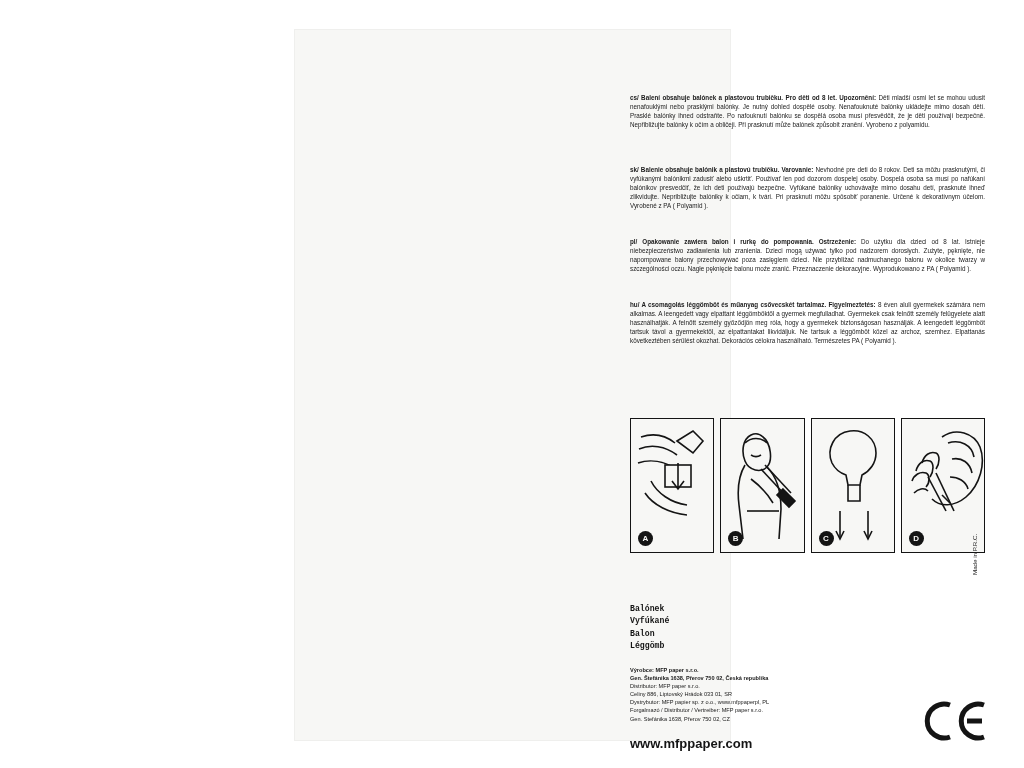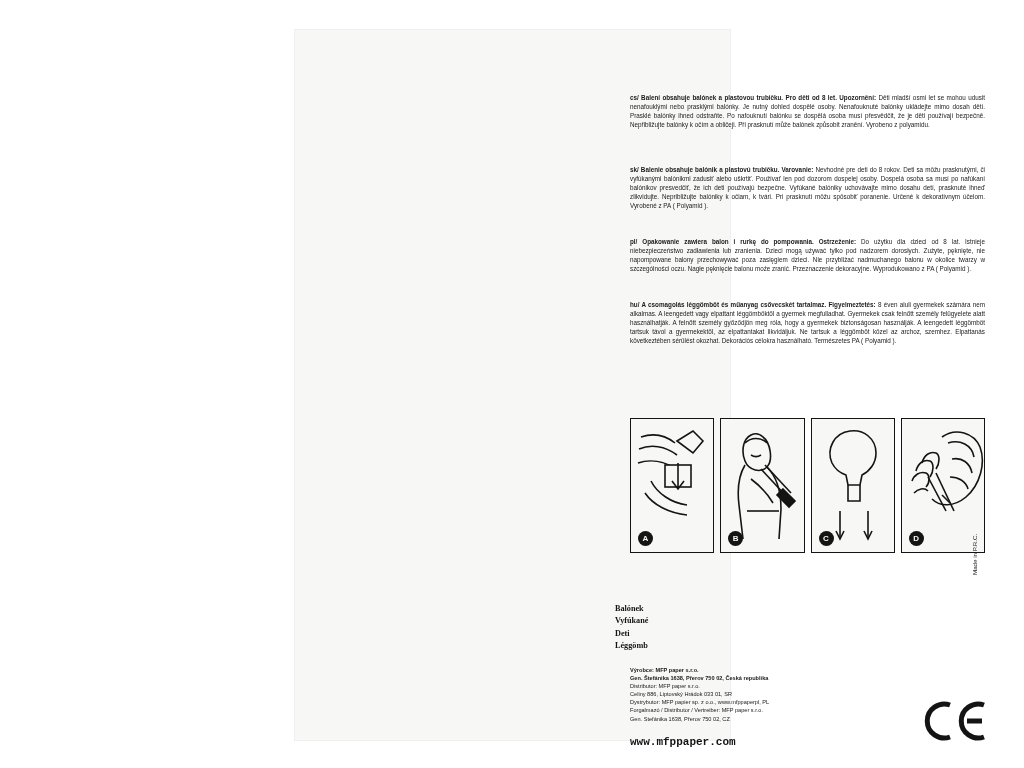--- a/index.html
+++ b/index.html
@@ -75,49 +75,49 @@
     font-size: 8px;
     font-weight: bold;
     line-height: 15px;
     text-align: center;
     font-family: "Liberation Sans", sans-serif;
   }
 
   
   #names {
     position: absolute;
-    left: 320px;
+    left: 335px;
     top: 573px;
     color: #141414;
     font-size: 8.2px;
     font-weight: bold;
     line-height: 12.3px;
-    font-family: Liberation Serif, serif;
+    font-family: Liberation Mono, monospace;
   }
 
   
   #manufacturer {
     position: absolute;
     left: 335px;
     top: 636px;
     width: 300px;
     color: #1a1a1a;
     font-size: 5.6px;
     line-height: 8.1px;
     font-family: "Liberation Sans", sans-serif;
   }
   #manufacturer .b { font-weight: bold; }
   #website {
     position: absolute;
     left: 335px;
     top: 706px;
     color: #141414;
-    font-size: 11px;
-    font-weight: bold;
-    font-family: Liberation Mono, monospace;
+    font-size: 13px;
+    font-weight: bold;
+    font-family: Liberation Sans, sans-serif;
   }
   
   #ce-mark {
     position: absolute;
     left: 627px;
     top: 668px;
     width: 66px;
     height: 46px;
   }
   
@@ -216,21 +216,21 @@
           <path d="M40 76 L48 84"></path>
         </svg>
         <div class="panel-badge">D</div>
       </div>
 
     </div>
 
     <div id="names">
       <div>Balónek</div>
       <div>Vyfúkané</div>
-      <div>Deti</div>
+      <div>Balon</div>
       <div>Léggömb</div>
     </div>
 
     <div id="manufacturer">
       <div>
         <span class="b">Výrobce:</span><span class="b"> MFP paper s.r.o.</span>
       </div>
       <div class="b">Gen. Štefánika 1638, Přerov 750 02, Česká republika</div>
       <div>Distributor: MFP paper s.r.o.</div>
       <div>Celiny 886, Liptovský Hrádok 033 01, SR</div>

